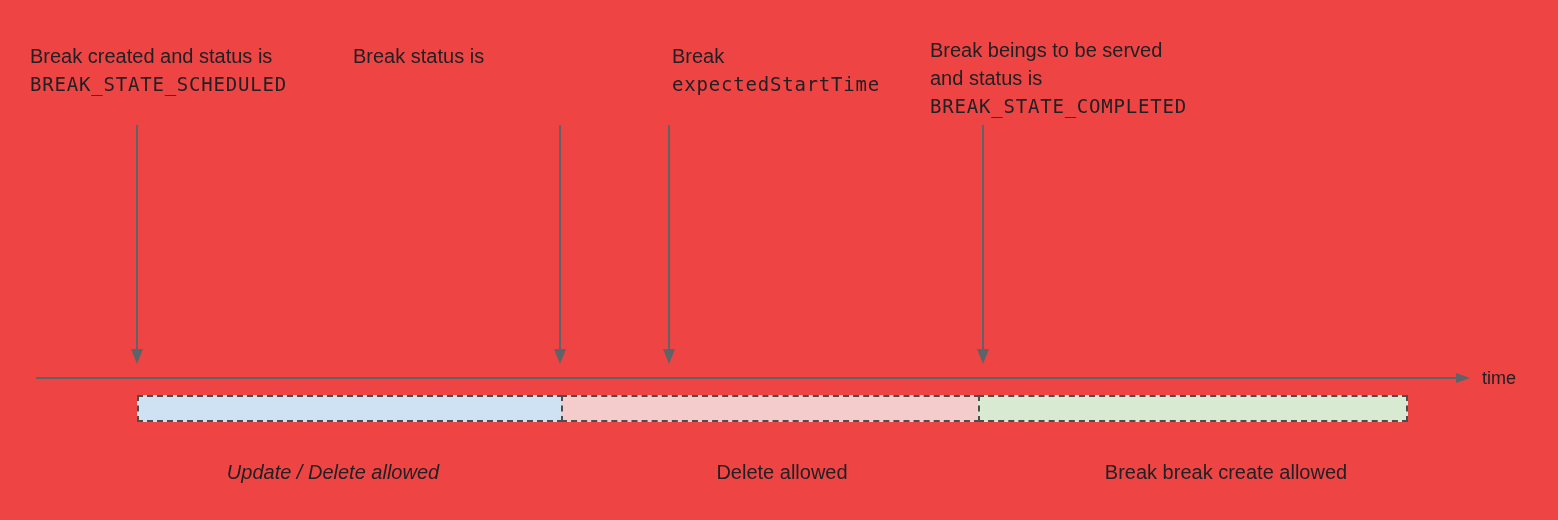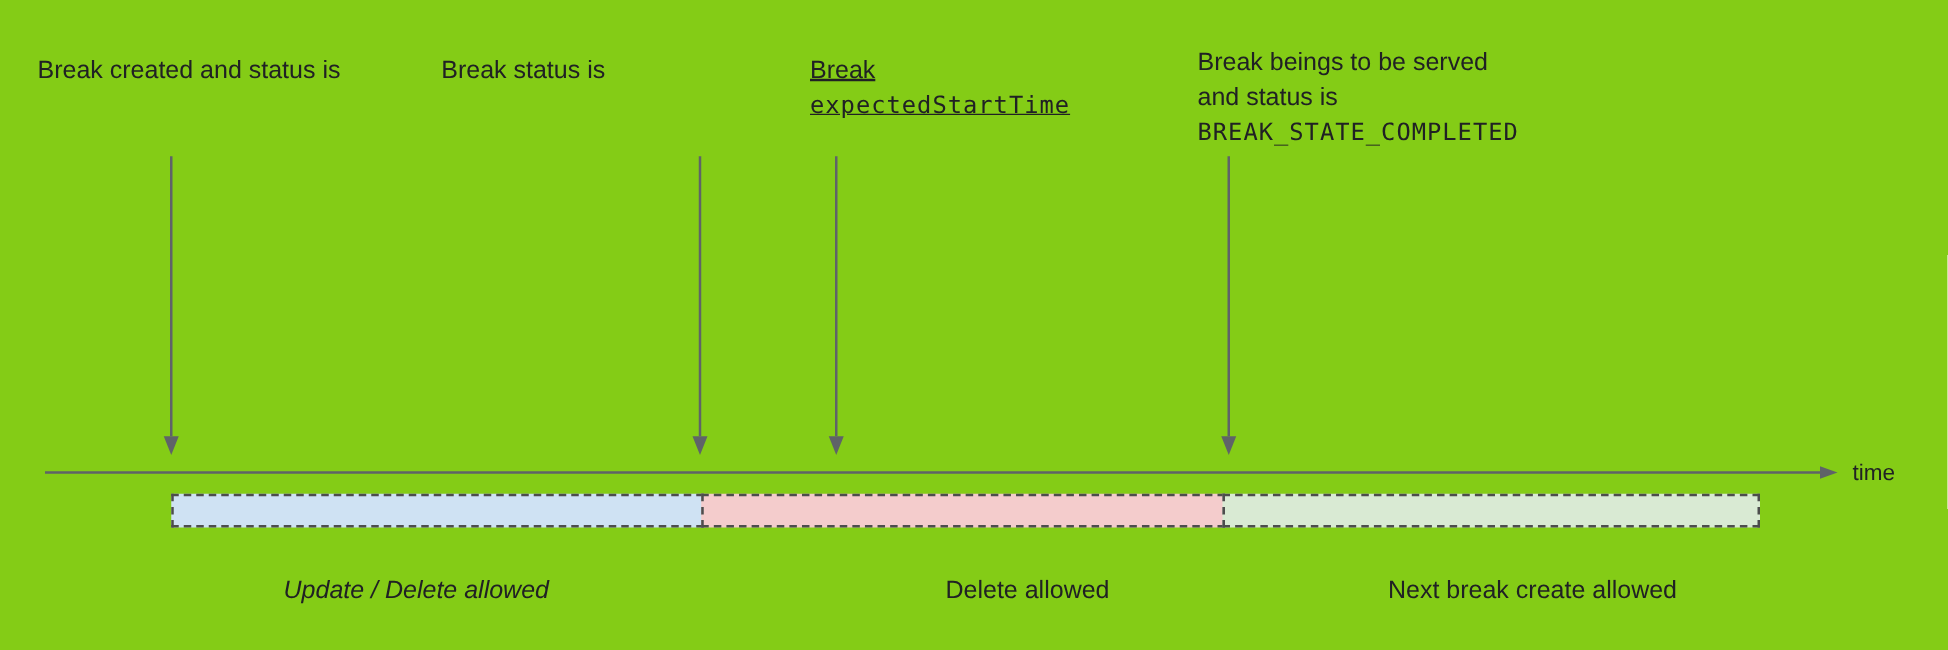--- a/index.html
+++ b/index.html
@@ -5,42 +5,42 @@
   html, body {
     margin: 0;
     padding: 0;
     background: #ffffff;
     font-family: "Liberation Sans", sans-serif;
   }
   #diagram {
     position: relative;
     width: 1558px;
     height: 520px;
-    background: #84cc16;
+    background: #ef4444;
     overflow: hidden;
     color: #202124;
   }
 
   
   .annotation {
     position: absolute;
     font-size: 20px;
     line-height: 28px;
     white-space: nowrap;
     color: #202124;
   }
   .annotation .mono {
     font-family: "DejaVu Sans Mono", monospace;
     font-size: 19px;
     letter-spacing: 0.8px;
   }
   .a1 { left: 30px;  top: 42px; }
   .a2 { left: 353px; top: 42px; text-align: right; }
-  .a3 { left: 648px; top: 42px; text-decoration: underline; }
-  .a4 { left: 930px; top: 36px; margin-left: 28px; }
+  .a3 { left: 672px; top: 42px; }
+  .a4 { left: 930px; top: 36px; }
 
   
   .v-arrow {
     position: absolute;
     top: 125px;
     width: 2px;
     height: 224px;
     background: #5f6368;
   }
   .v-arrow .head {
@@ -104,30 +104,31 @@
   .seg-label {
     position: absolute;
     top: 459px;
     transform: translateX(-50%);
     font-size: 20px;
     line-height: 26px;
     white-space: nowrap;
     color: #202124;
   }
   .l1 { left: 333px; font-style: italic; }
-  .l2 { left: 822px; }
+  .l2 { left: 782px; }
   .l3 { left: 1226px; }
 </style>
 </head>
 <body>
 
 <div id="diagram">
 
   <div class="annotation a1">
     <div class="line sans">Break created and status is</div>
+    <div class="line mono">BREAK_STATE_SCHEDULED</div>
   </div>
 
   <div class="annotation a2">
     <div class="line sans">Break status is</div>
   </div>
 
   <div class="annotation a3">
     <div class="line sans">Break</div>
     <div class="line mono">expectedStartTime</div>
   </div>
@@ -155,15 +156,15 @@
     <span class="head"></span>
   </div>
   <div class="time-label">time</div>
 
   <div class="segment seg1" style="background-color: rgb(207, 226, 243);"></div>
   <div class="segment seg2" style="background-color: rgb(244, 204, 204);"></div>
   <div class="segment seg3" style="background-color: rgb(217, 234, 211);"></div>
 
   <div class="seg-label l1">Update / Delete allowed</div>
   <div class="seg-label l2">Delete allowed</div>
-  <div class="seg-label l3">Next break create allowed</div>
+  <div class="seg-label l3">Break break create allowed</div>
 
 </div>
 
 </body></html>

